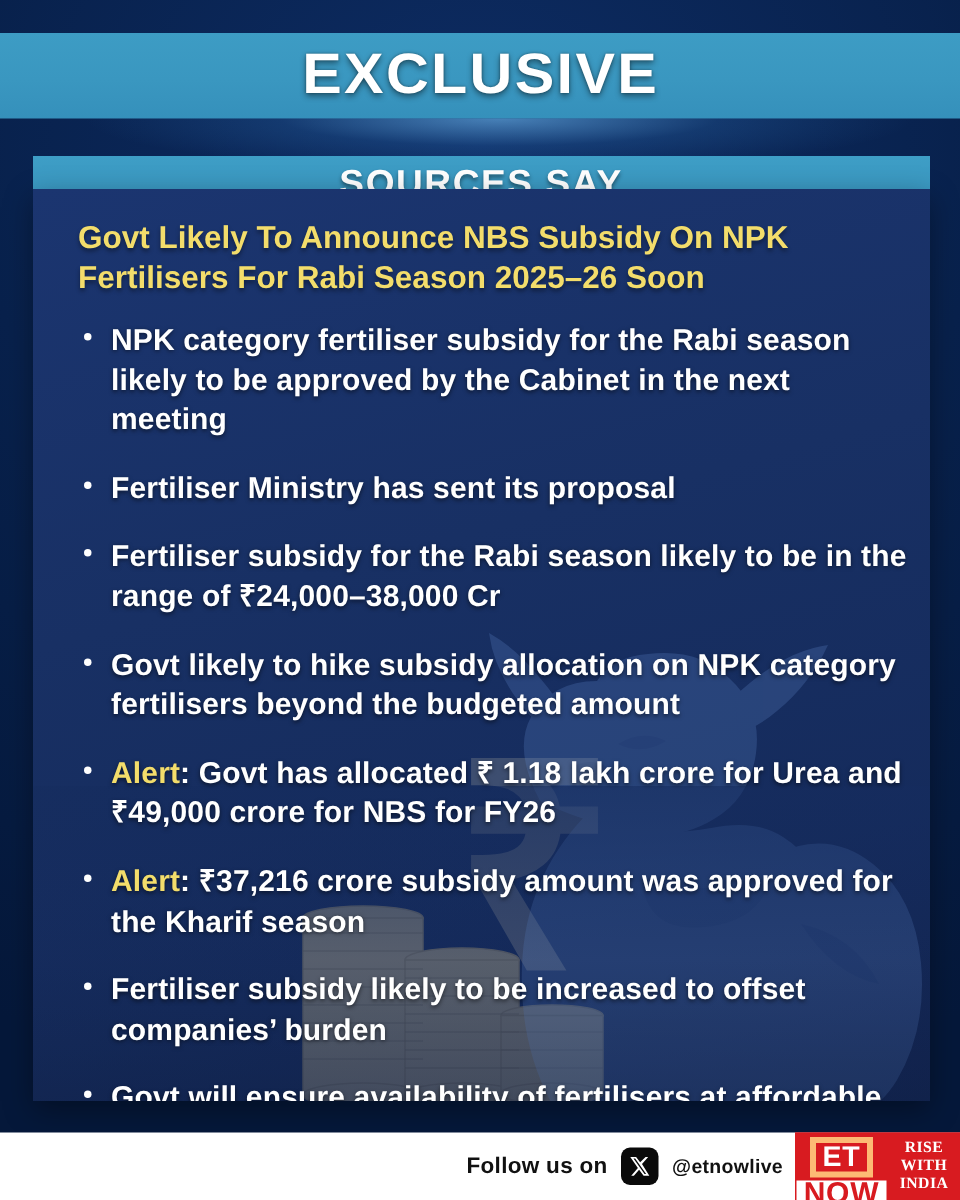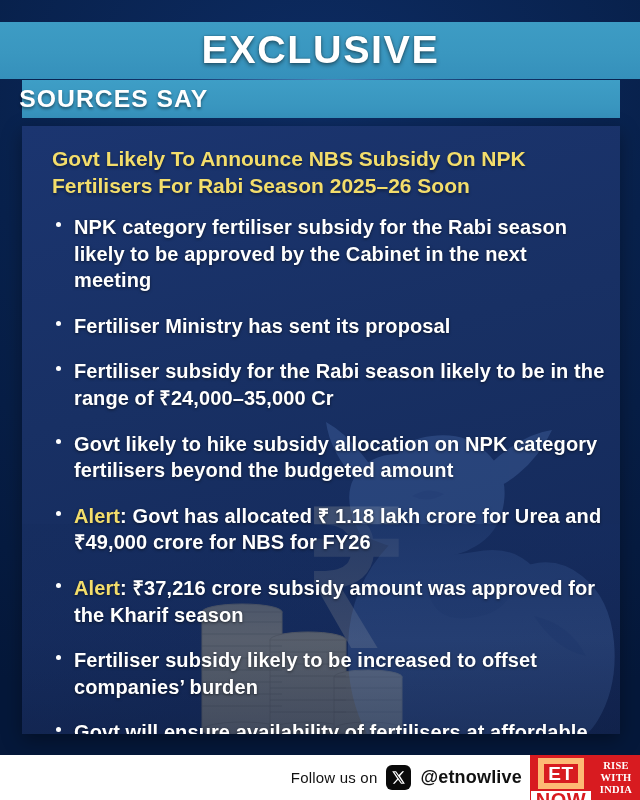--- a/index.html
+++ b/index.html
@@ -32,23 +32,23 @@
     text-shadow:0 2px 4px rgba(0,0,0,.45), 0 0 2px rgba(0,0,0,.35);
   }
   
   .glow{
     position:absolute;left:0;top:79px;width:640px;height:30px;
     background:radial-gradient(60% 160% at 52% 0%, rgba(120,200,255,.55) 0%, rgba(60,140,210,.18) 38%, rgba(0,0,0,0) 72%);
     pointer-events:none;
   }
   
   .sources-bar{
-    position:absolute;left:22px;top:80px;width:598px;height:38px;
+    position:absolute;left:22px;top:104px;width:598px;height:38px;
     background:linear-gradient(180deg,#3e9ec6 0%,#3a97c0 60%,#3691bc 100%);
-    display:flex;align-items:center;justify-content:flex-start;
+    display:flex;align-items:center;justify-content:center;
   }
   .sources-text{
     font-size:24px;font-weight:bold;color:#ffffff;letter-spacing:1px;
     transform:scaleX(1.03);
     text-shadow:0 2px 3px rgba(0,0,0,.45);
   }
   
   .panel{
     position:absolute;left:22px;top:126px;width:598px;height:608px;
     background:linear-gradient(165deg,#1b3570 0%,#183064 40%,#152b5c 75%,#122450 100%);
@@ -106,42 +106,42 @@
   .footer{
     position:absolute;left:0;top:755px;width:640px;height:45px;
     background:#ffffff;
     display:flex;align-items:center;justify-content:flex-end;
   }
   .follow-wrap{
     display:flex;align-items:center;gap:9px;
     margin-right:8px;
   }
   .follow-text{
-    font-size:15px;font-weight:normal;color:#111111;letter-spacing:.2px;
+    font-size:15px;font-weight:bold;color:#111111;letter-spacing:.2px;
   }
   .x-badge{
     width:25px;height:25px;border-radius:6px;background:#0a0a0a;
     display:flex;align-items:center;justify-content:center;
   }
   .handle{
-    font-size:18px;font-weight:bold;color:#111111;letter-spacing:.2px;
+    font-size:13px;font-weight:bold;color:#111111;letter-spacing:.2px;
   }
   
   .logo{
     display:flex;height:45px;width:110px;background:#d81b20;
   }
   .logo-left{
     width:62px;background:#d81b20;
     display:flex;flex-direction:column;align-items:center;justify-content:flex-start;
     padding-top:2px;box-sizing:border-box;
   }
   .logo-et{
     background:#d81b20;color:#ffffff;font-size:19px;font-weight:bold;
     line-height:19px;letter-spacing:.5px;
-    border:6px solid #fdba74;padding:0 4px;margin-top:1px;
+    border:4px solid #fdba74;padding:0 4px;margin-top:1px;
   }
   .logo-now{
     background:#ffffff;color:#d81b20;font-size:20px;font-weight:bold;
     line-height:16px;letter-spacing:.5px;padding:1px 5px;margin-top:2px;
   }
   .logo-right{
     flex:1;background:#d81b20;color:#ffffff;
     display:flex;flex-direction:column;align-items:center;justify-content:center;
     font-size:10.5px;font-weight:bold;line-height:12px;letter-spacing:.3px;font-family:Liberation Serif, serif;
   }
@@ -241,21 +241,21 @@
       </div>
 
 
       <div class="bullet">
         <span class="dot"></span>
         <span class="alert"></span><span>Fertiliser Ministry has sent its proposal</span>
       </div>
 
       <div class="bullet">
         <span class="dot"></span>
-        <span class="alert"></span><span>Fertiliser subsidy for the Rabi season likely to be in the range of ₹24,000–35,000 Cr</span>
+        <span class="alert"></span><span>Fertiliser subsidy for the Rabi season likely to be in the range of ₹24,000–38,000 Cr</span>
       </div>
 
       <div class="bullet">
         <span class="dot"></span>
         <span class="alert"></span><span>Govt likely to hike subsidy allocation on NPK category fertilisers beyond the budgeted amount</span>
       </div>
 
       <div class="bullet">
         <span class="dot"></span>
         <span class="alert">Alert</span><span>: Govt has allocated ₹ 1.18 lakh crore for Urea and ₹49,000 crore for NBS for FY26</span>

